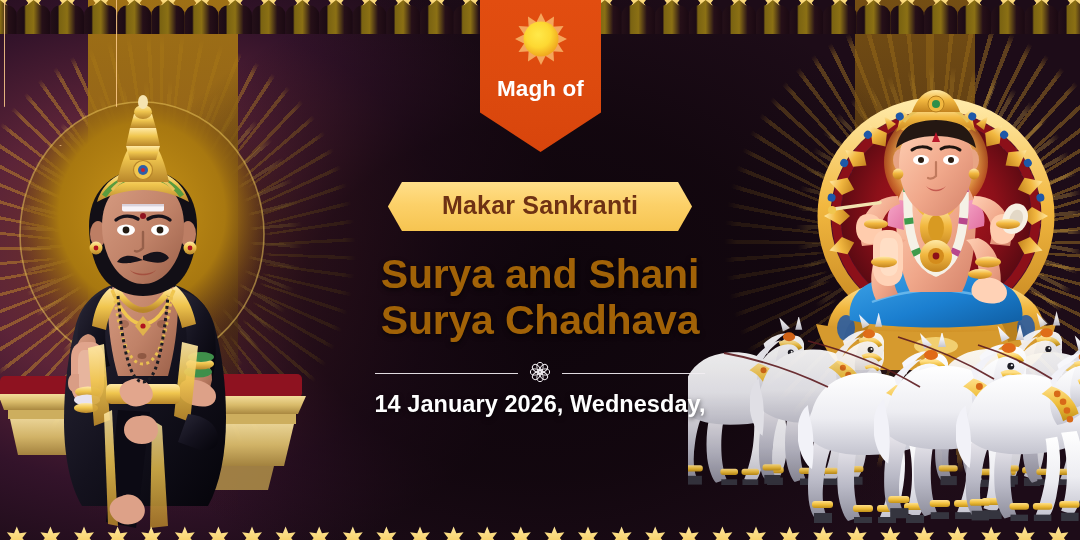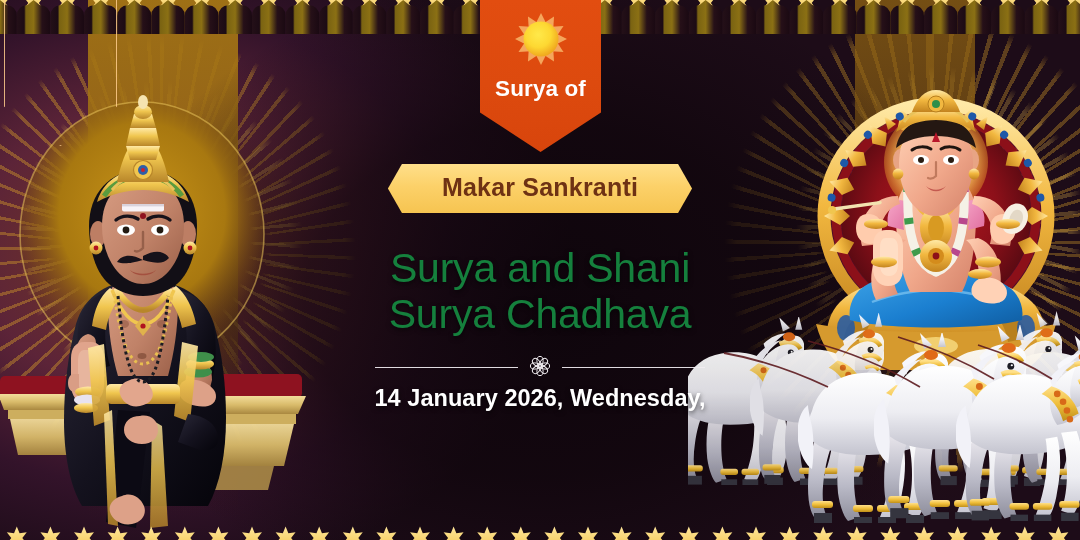--- a/index.html
+++ b/index.html
@@ -59,29 +59,29 @@
   .banner-in{position:absolute;left:4px;top:-6px;width:113px;height:152px;
     border:1.3px solid rgba(255,205,140,.85);
     -webkit-clip-path:polygon(0 0,100% 0,100% 74%,50% 100%,0 74%);
             clip-path:polygon(0 0,100% 0,100% 74%,50% 100%,0 74%);
     pointer-events:none;}
   .sun-wrap{position:absolute;left:0;right:0;top:12px;display:flex;justify-content:center;}
   .banner-txt{position:absolute;left:0;right:0;top:76px;text-align:center;
     color:#fff;font-size:22.5px;font-weight:700;line-height:1.12;letter-spacing:.1px;}
 
   
-  .center{position:absolute;left:50%;transform:translateX(-50%);top:164px;width:520px;text-align:center;}
+  .center{position:absolute;left:50%;transform:translateX(-50%);top:182px;width:520px;text-align:center;}
   .pill{display:inline-block;position:relative;
     background:linear-gradient(180deg,#ffdf8a 0%,#fcd169 45%,#f6c451 100%);
     color:#6e3214;font-size:25px;font-weight:700;letter-spacing:.2px;
     padding:9px 54px 11px;
     -webkit-clip-path:polygon(0 50%,14px 0,calc(100% - 14px) 0,100% 50%,calc(100% - 14px) 100%,14px 100%);
             clip-path:polygon(0 50%,14px 0,calc(100% - 14px) 0,100% 50%,calc(100% - 14px) 100%,14px 100%);
   }
-  .title{margin-top:32px;color:#15803d;font-size:41px;font-weight:400;line-height:1.13;letter-spacing:-.2px;
+  .title{margin-top:20px;color:#a16207;font-size:41px;font-weight:700;line-height:1.13;letter-spacing:-.2px;
     text-shadow:0 2px 5px rgba(0,0,0,.6);}
   .div-row{display:flex;align-items:center;justify-content:center;gap:11px;margin-top:17px;}
   .div-line{height:1.6px;width:143px;background:#f2eef2;opacity:.92;}
   .date{margin-top:1px;color:#fff;font-size:23.5px;font-weight:600;line-height:1.42;letter-spacing:.05px;
     text-shadow:0 2px 5px rgba(0,0,0,.65);}
 
   
   .art{position:absolute;pointer-events:none;}
   .art-l{left:-8px;top:84px;width:330px;height:456px;}
   .art-r{right:-6px;top:88px;width:310px;height:300px;}
@@ -761,21 +761,21 @@
               <path d="M0 -26 l5.5 11 -5.5 8 -5.5 -8z"></path>
             </g>
           <g transform="rotate(330)">
               <path d="M0 -26 l5.5 11 -5.5 8 -5.5 -8z"></path>
             </g>
         </g>
         <circle cx="31" cy="27" r="17.5" fill="url(#sunC)"></circle>
       </svg>
     </div>
     <div class="banner-txt">
-      <div>Surya of</div>
+      <div>Magh of</div>
     </div>
   </div>
   <div class="banner-in"></div>
 
   <div class="center">
     <div class="pill">Makar Sankranti</div>
     <div class="title">
       <div>Surya and Shani</div>
       <div>Surya Chadhava</div>
     </div>

